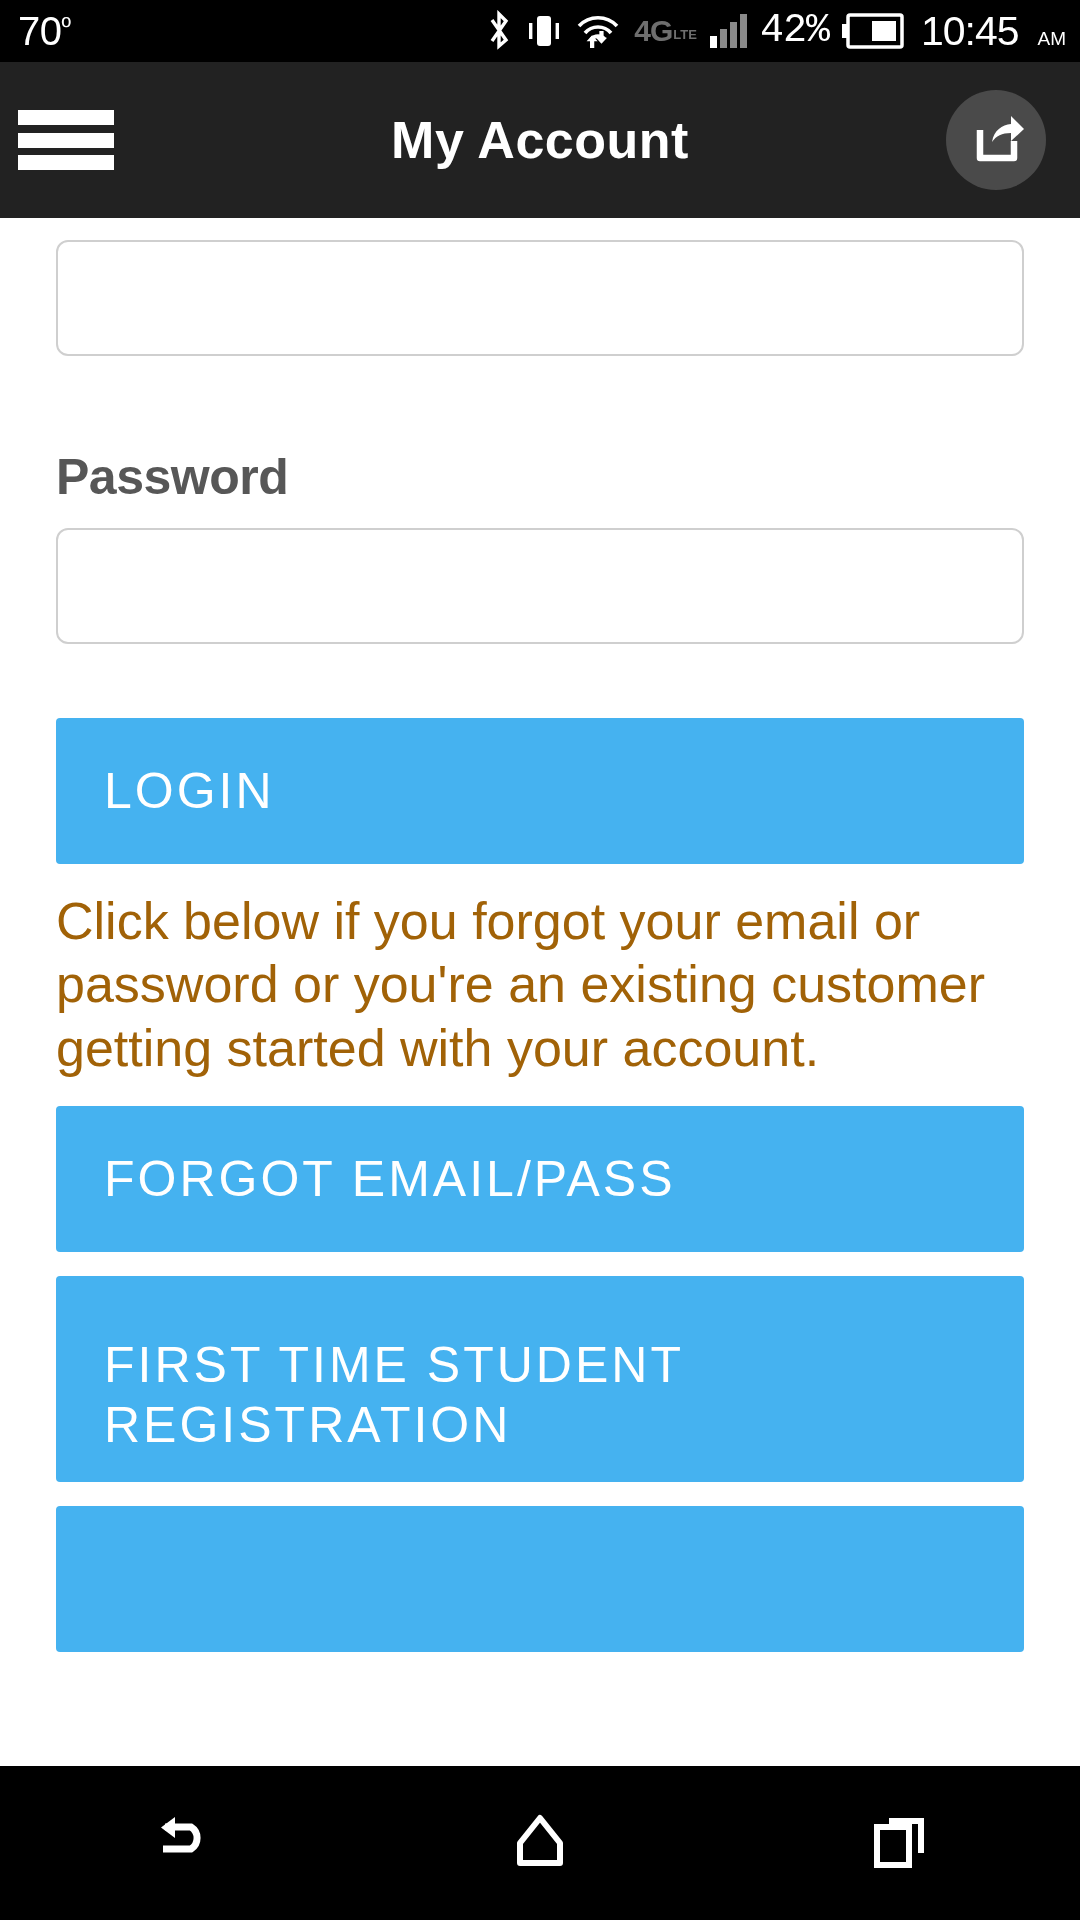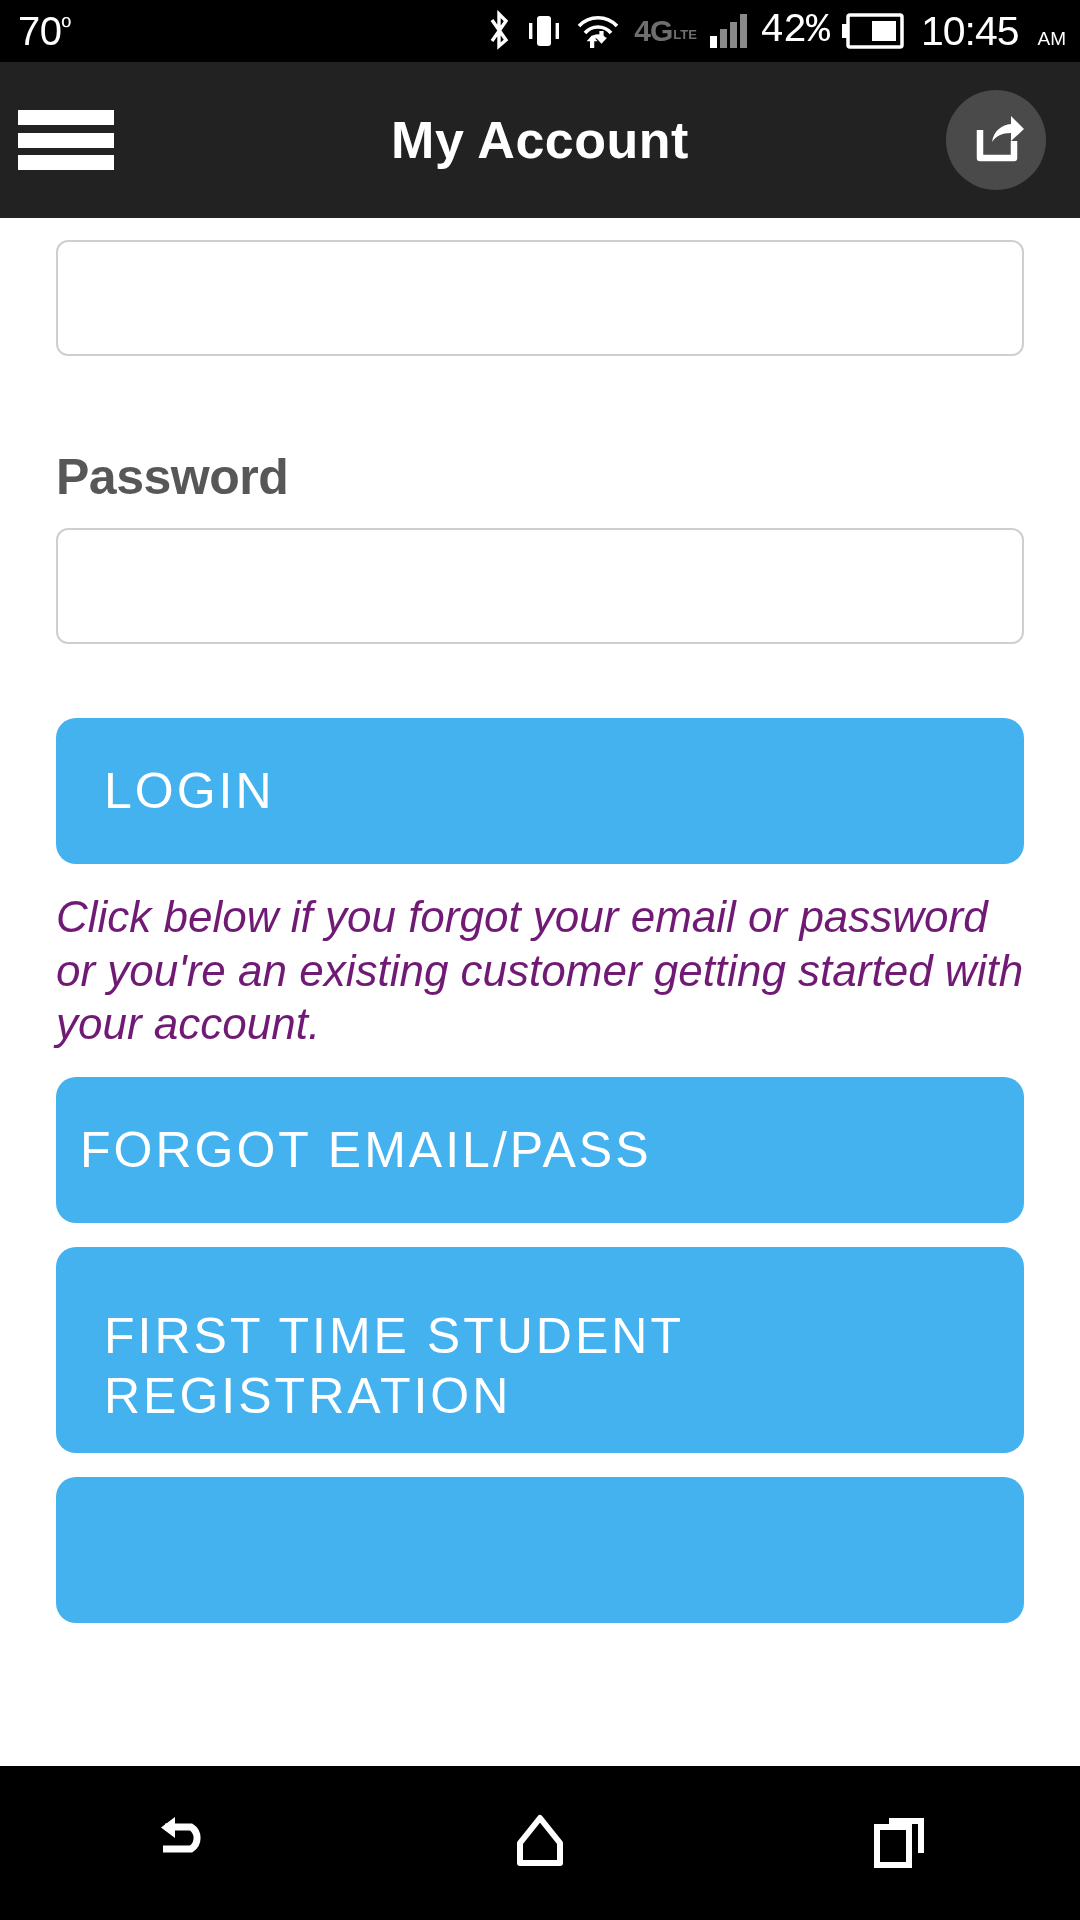--- a/index.html
+++ b/index.html
@@ -103,33 +103,32 @@
     display:block; margin:22px auto 0 56px;
     width:968px; height:116px;
     border:2px solid #cfcfcf; border-radius:12px;
     background:#ffffff;
     font-size:40px; padding:0 20px;
     font-family:"Liberation Sans", sans-serif;
     color:#333333; outline:none;
   }
   .blue-btn {
     display:block; width:968px; margin:0 0 0 56px;
-    background:#45b2f0; border:none; border-radius:20px;
+    background:#45b2f0; border:none; border-radius:4px;
     color:#ffffff; text-align:left;
     font-family:"Liberation Sans", sans-serif;
     font-size:50px; font-weight:400;
     letter-spacing:3px;
     padding:0 0 0 48px;
     cursor:pointer;
   }
   .helper-text {
     margin:26px 0 0 56px; width:968px;
-    color:#701a75; font-size:44px; line-height:1.22;
-    font-family:"Liberation Sans", sans-serif;
-    font-style:italic;
+    color:#a16207; font-size:52px; line-height:1.22;
+    font-family:"Liberation Sans", sans-serif;
   }
 
   
   .navbar {
     position:absolute; bottom:0; left:0; width:1080px; height:154px;
     background:#000000;
     display:flex; align-items:center; justify-content:space-around;
   }
   .nav-item {
     width:150px; height:110px;
@@ -222,21 +221,21 @@
 
     <input class="text-input" type="text" placeholder="" style="">
 
     <div class="field-label" style="margin-top:92px;">Password</div>
     <input class="text-input" type="password" placeholder="" style="">
 
     <button class="blue-btn" style="margin-top:74px; height:146px; line-height:146px;">LOGIN</button>
 
     <div class="helper-text">Click below if you forgot your email or password or you're an existing customer getting started with your account.</div>
 
-    <button class="blue-btn" style="margin-top:26px; height:146px; line-height:146px;padding-left:24px;">FORGOT EMAIL/PASS</button>
+    <button class="blue-btn" style="margin-top:26px; height:146px; line-height:146px;">FORGOT EMAIL/PASS</button>
 
     <button class="blue-btn" style="margin-top:24px; height:206px; line-height:1.2; padding-top:32px; white-space:normal; width:968px;">FIRST TIME STUDENT REGISTRATION</button>
 
     <button class="blue-btn" style="margin-top:24px; height:146px; line-height:146px;"></button>
   </div>
 
   <div class="navbar">
     <div class="nav-item">
       <span>
         <svg width="62" height="56" viewBox="0 0 62 56">

